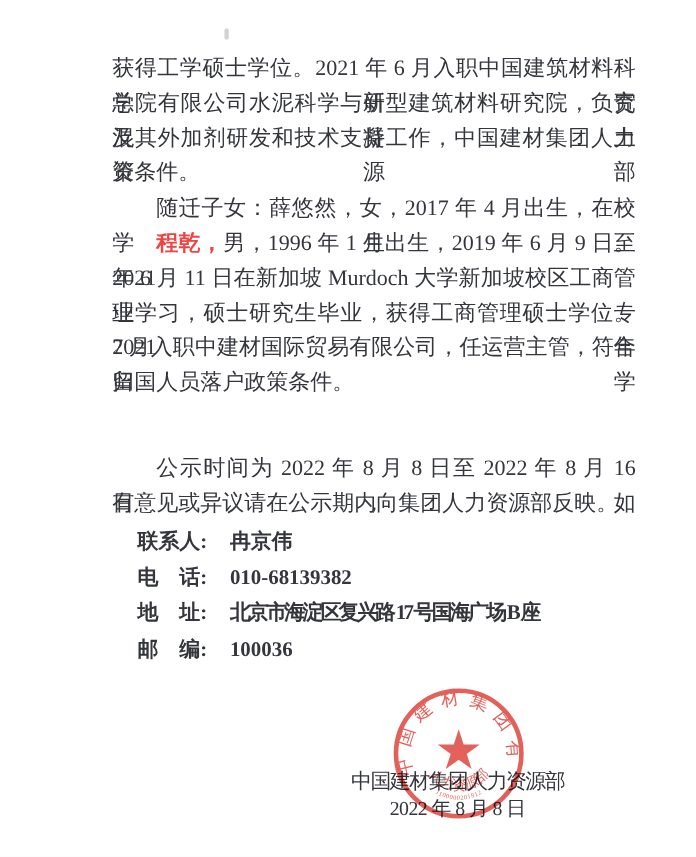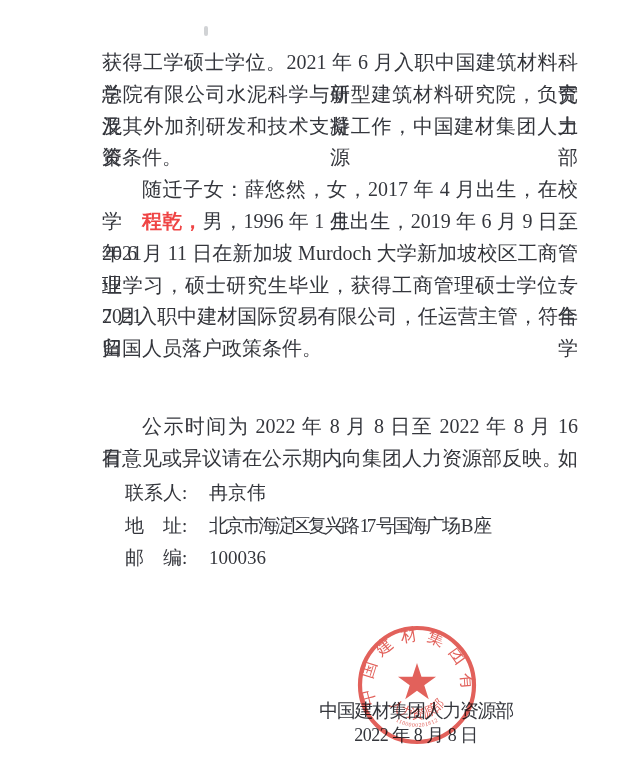--- a/index.html
+++ b/index.html
@@ -13,21 +13,21 @@
   .speck{position:absolute;left:204px;top:26px;width:4px;height:10px;
     background:#9b9ea4;opacity:.45;border-radius:2px;filter:blur(.6px);}
   
   .bodycol{position:absolute;left:85px;top:47px;width:476px;margin-left:17px;}
   .line{font-size:20px;line-height:31.8px;height:31.8px;white-space:nowrap;}
   .line.fill{white-space:normal;text-align:justify;text-align-last:justify;text-justify:inter-character;}
   .line.indent{text-indent:40px;}
   .line.gap{margin-top:46px;}
   .lead{font-weight:700;color:#ef4444;}
   
-  .contact{position:absolute;left:125px;top:477px;font-size:19px;}
+  .contact{position:absolute;left:125px;top:477px;font-size:19px;font-weight:bold;}
   .cline{line-height:32.7px;height:32.7px;white-space:nowrap;}
   .clabel{display:inline-block;width:84px;}
   .cvalue.tight{letter-spacing:-2.5px;}
   
   .signature{position:absolute;left:316px;top:700px;width:200px;text-align:center;}
   .sig-org{font-size:19px;letter-spacing:-1.4px;white-space:nowrap;line-height:21px;}
   .sig-date{font-size:18px;letter-spacing:-0.5px;margin-top:2px;white-space:nowrap;}
   
   .seal{position:absolute;left:352px;top:621px;width:131px;height:132px;
     mix-blend-mode:multiply;opacity:.86;filter:blur(.35px);}
@@ -49,20 +49,21 @@
       <div class="line fill"><b class="lead"></b><span class="txt">年 6 月 11 日在新加坡 Murdoch 大学新加坡校区工商管理专</span></div>
       <div class="line fill"><b class="lead"></b><span class="txt">业学习，硕士研究生毕业，获得工商管理硕士学位。2021 年</span></div>
       <div class="line fill"><b class="lead"></b><span class="txt">7 月入职中建材国际贸易有限公司，任运营主管，符合留学</span></div>
       <div class="line"><b class="lead"></b><span class="txt">归国人员落户政策条件。</span></div>
       <div class="line indent fill gap"><b class="lead"></b><span class="txt">公示时间为 2022 年 8 月 8 日至 2022 年 8 月 16 日，如</span></div>
       <div class="line"><b class="lead"></b><span class="txt">有意见或异议请在公示期内向集团人力资源部反映。</span></div>
     </div>
 
   <div class="contact">
       <div class="cline"><span class="clabel">联系人:</span><span class="cvalue">冉京伟</span></div>
+      <div class="cline"><span class="clabel">电　话:</span><span class="cvalue">010-68139382</span></div>
       <div class="cline"><span class="clabel">地　址:</span><span class="cvalue tight">北京市海淀区复兴路 17 号国海广场 B 座</span></div>
       <div class="cline"><span class="clabel">邮　编:</span><span class="cvalue">100036</span></div>
     </div>
 
   <div class="signature">
     <div class="sig-org">中国建材集团人力资源部</div>
     <div class="sig-date">2022 年 8 月 8 日</div>
   </div>
 
   <svg class="seal" viewBox="0 0 131 132">

